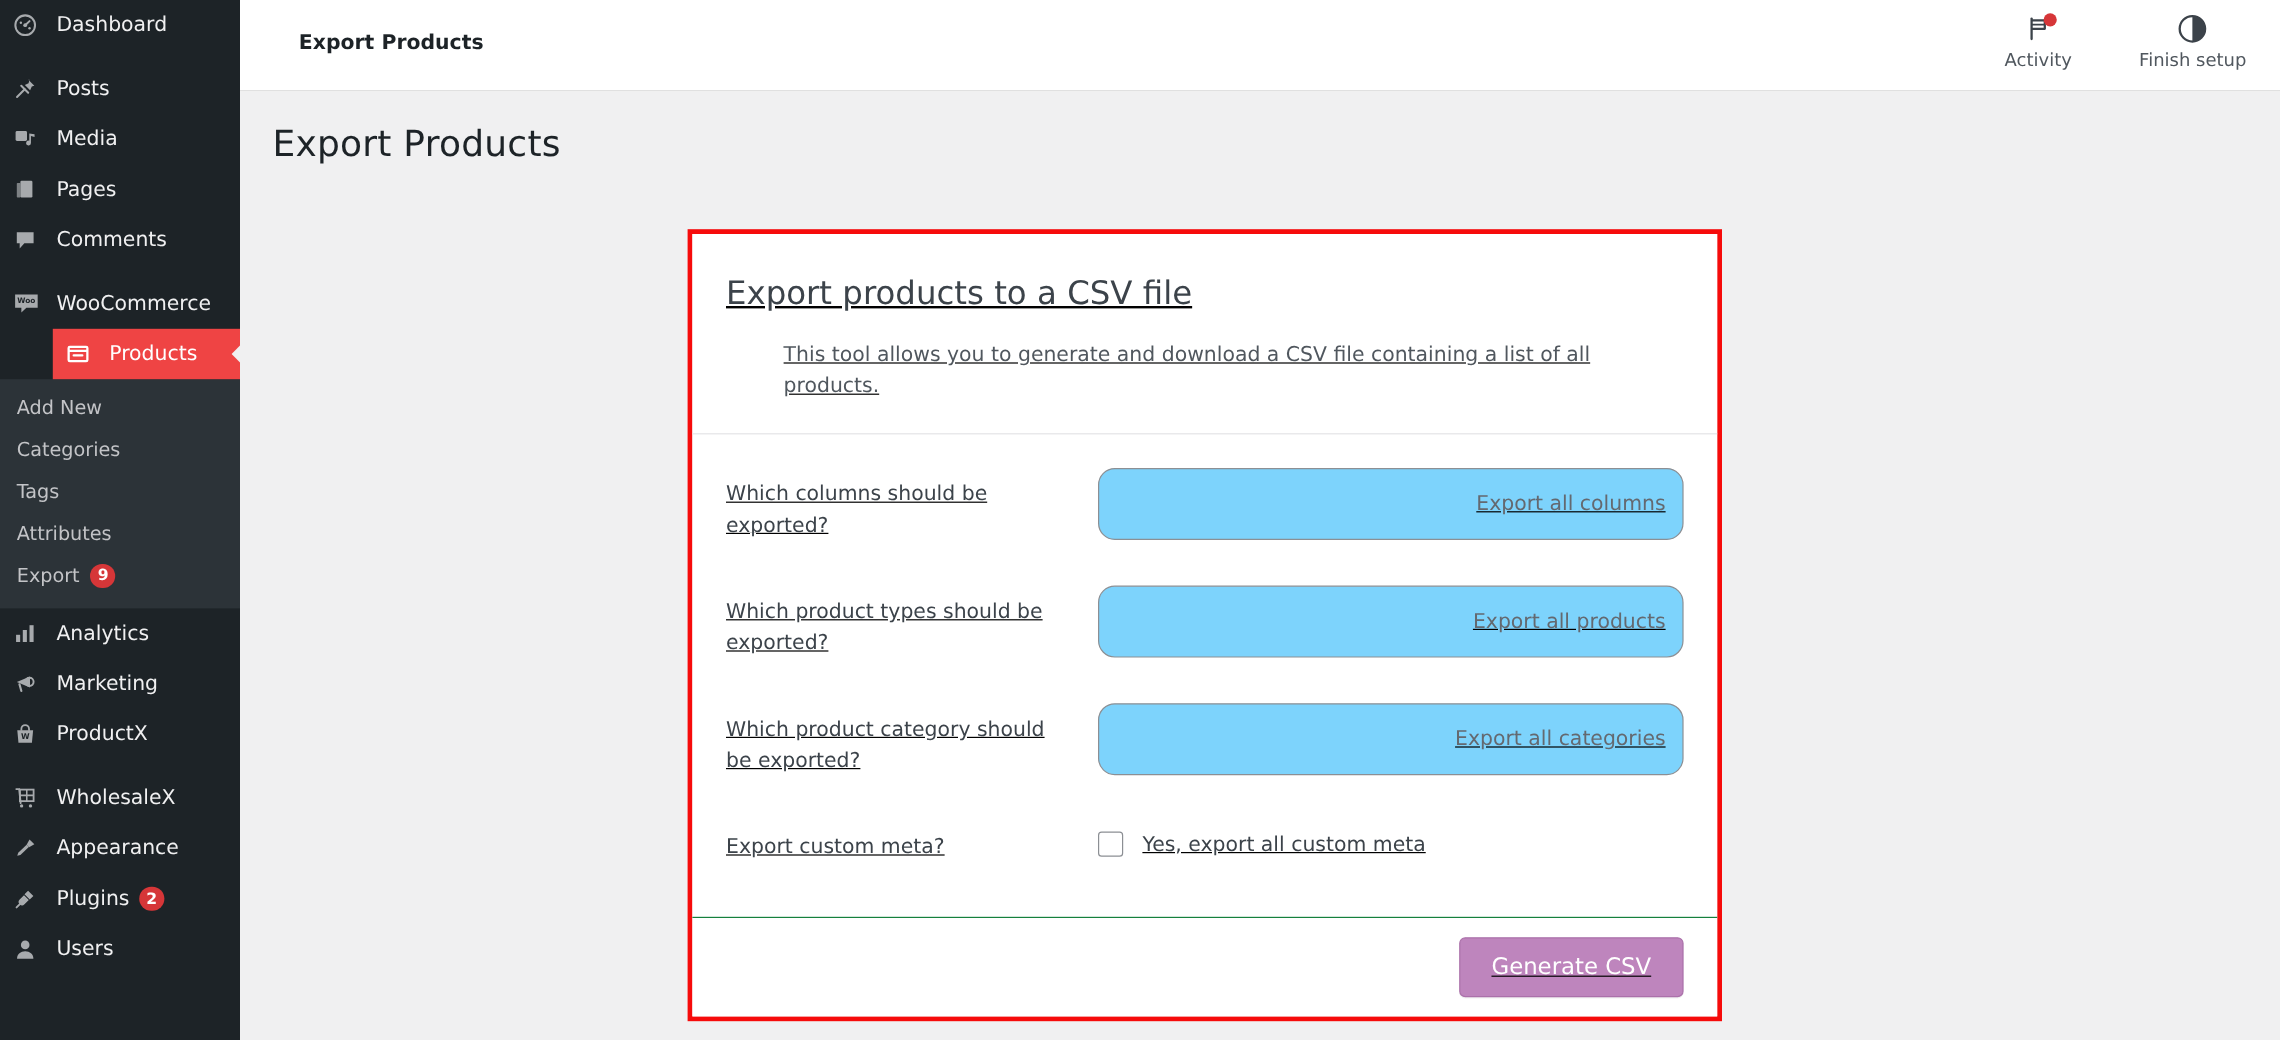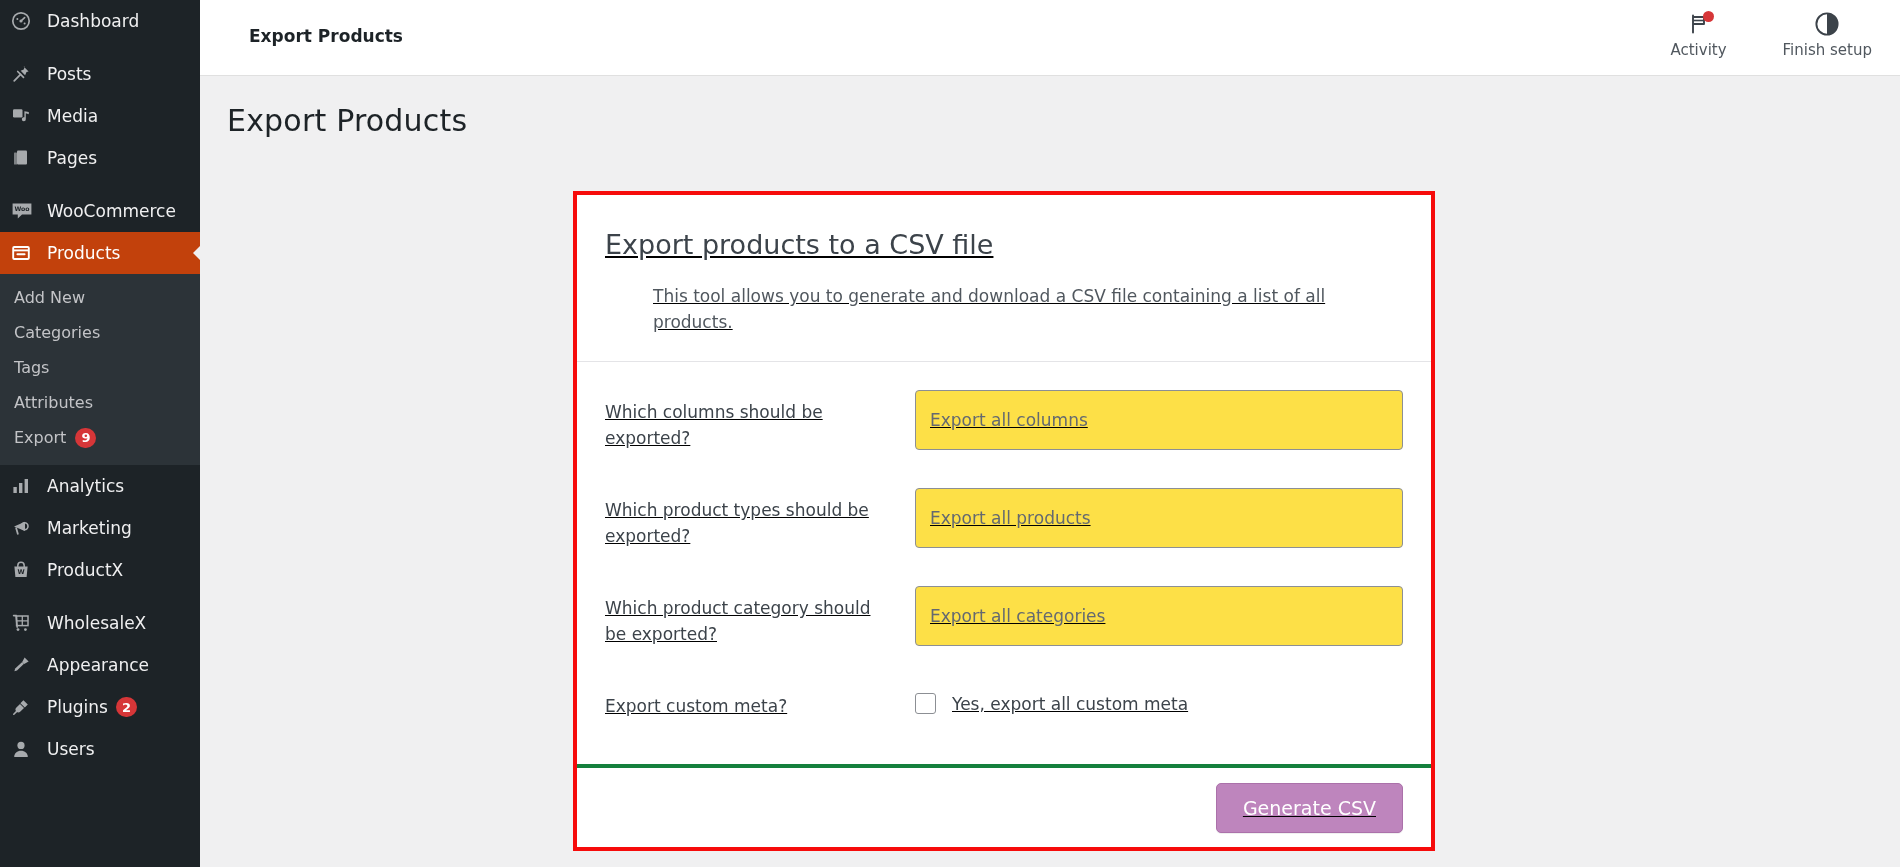--- a/index.html
+++ b/index.html
@@ -27,23 +27,24 @@
     cursor: pointer;
   }
   .menu-item .mi-icon {
     width: 28px; height: 22px;
     display: flex; align-items: center; justify-content: flex-start;
     color: #a7aaad;
     flex: 0 0 28px;
   }
   .menu-item .mi-label { padding-left: 8px; white-space: nowrap; }
   .menu-item.current {
-    background: #c2410c;
+    background: #ef4444;
     color: #fff;
     font-weight: 500;
+    margin-left: 44px;
   }
   .menu-item.current .mi-icon { color: #fff; }
   .menu-item.current::after {
     content: "";
     position: absolute; right: -1px; top: 50%;
     margin-top: -8px;
     border-style: solid;
     border-width: 8px 8px 8px 0;
     border-color: transparent #f0f0f1 transparent transparent;
   }
@@ -175,44 +176,45 @@
     font-size: 17px;
     color: #3c434a;
     line-height: 1.55;
     padding-top: 9px;
     padding-right: 20px;
   }
   .form-row .f-control { flex: 1 1 auto; }
   .select-box {
     height: 60px;
     border: 1px solid #8c8f94;
-    border-radius: 4px;
-    background: #fde047;
+    border-radius: 14px;
+    background: #7dd3fc;
     display: flex; align-items: center;
     padding: 0 14px;
     font-size: 17px;
     color: #646970;
     cursor: text;
+    justify-content: flex-end;
   }
   .checkbox-row {
     display: flex; align-items: center;
     gap: 16px;
     padding-top: 9px;
   }
   .cbx {
     width: 21px; height: 21px;
     border: 1px solid #8c8f94;
     border-radius: 3px;
     background: #fff;
     cursor: pointer;
     flex: 0 0 21px;
   }
   .cbx-label { font-size: 17px; color: #3c434a; }
   .card-foot {
-    border-top: 4px solid #15803d;
+    border-top: 1px solid #15803d;
     padding: 20px 28px;
     display: flex; justify-content: flex-end; align-items: center;
     height: 83px;
   }
   #generate-csv-button {
     background: #be85bd;
     border: 1px solid #ab71aa;
     color: #fff;
     font-size: 19px;
     font-family: inherit;
@@ -267,20 +269,28 @@
   <div class="menu-item">
     <span class="mi-icon">
       <svg width="20" height="20" viewBox="0 0 20 20" fill="none">
         <rect x="6" y="2.6" width="10" height="14" rx="1" fill="currentColor"></rect>
         <rect x="3" y="4.6" width="3" height="12" rx="0.6" fill="currentColor" opacity="0.7"></rect>
       </svg>
     </span>
     <span class="mi-label">Pages</span>
   </div>
 
+  <div class="menu-item">
+    <span class="mi-icon">
+      <svg width="20" height="20" viewBox="0 0 20 20" fill="none">
+        <path d="M3 3.5h14v9.2H9.3L5.4 17v-4.3H3V3.5z" fill="currentColor"></path>
+      </svg>
+    </span>
+    <span class="mi-label">Comments</span>
+  </div>
 
   <div class="menu-sep"></div>
 
   <div class="menu-item">
     <span class="mi-icon">
       <svg width="22" height="20" viewBox="0 0 22 20" fill="none">
         <path d="M1.6 2.4h18.8v11H11l-4.2 4v-4H1.6v-11z" fill="currentColor"></path>
         <text x="11" y="9.9" font-size="6.2" fill="#1d2327" text-anchor="middle" font-family="DejaVu Sans, sans-serif" font-weight="700">Woo</text>
       </svg>
     </span>

